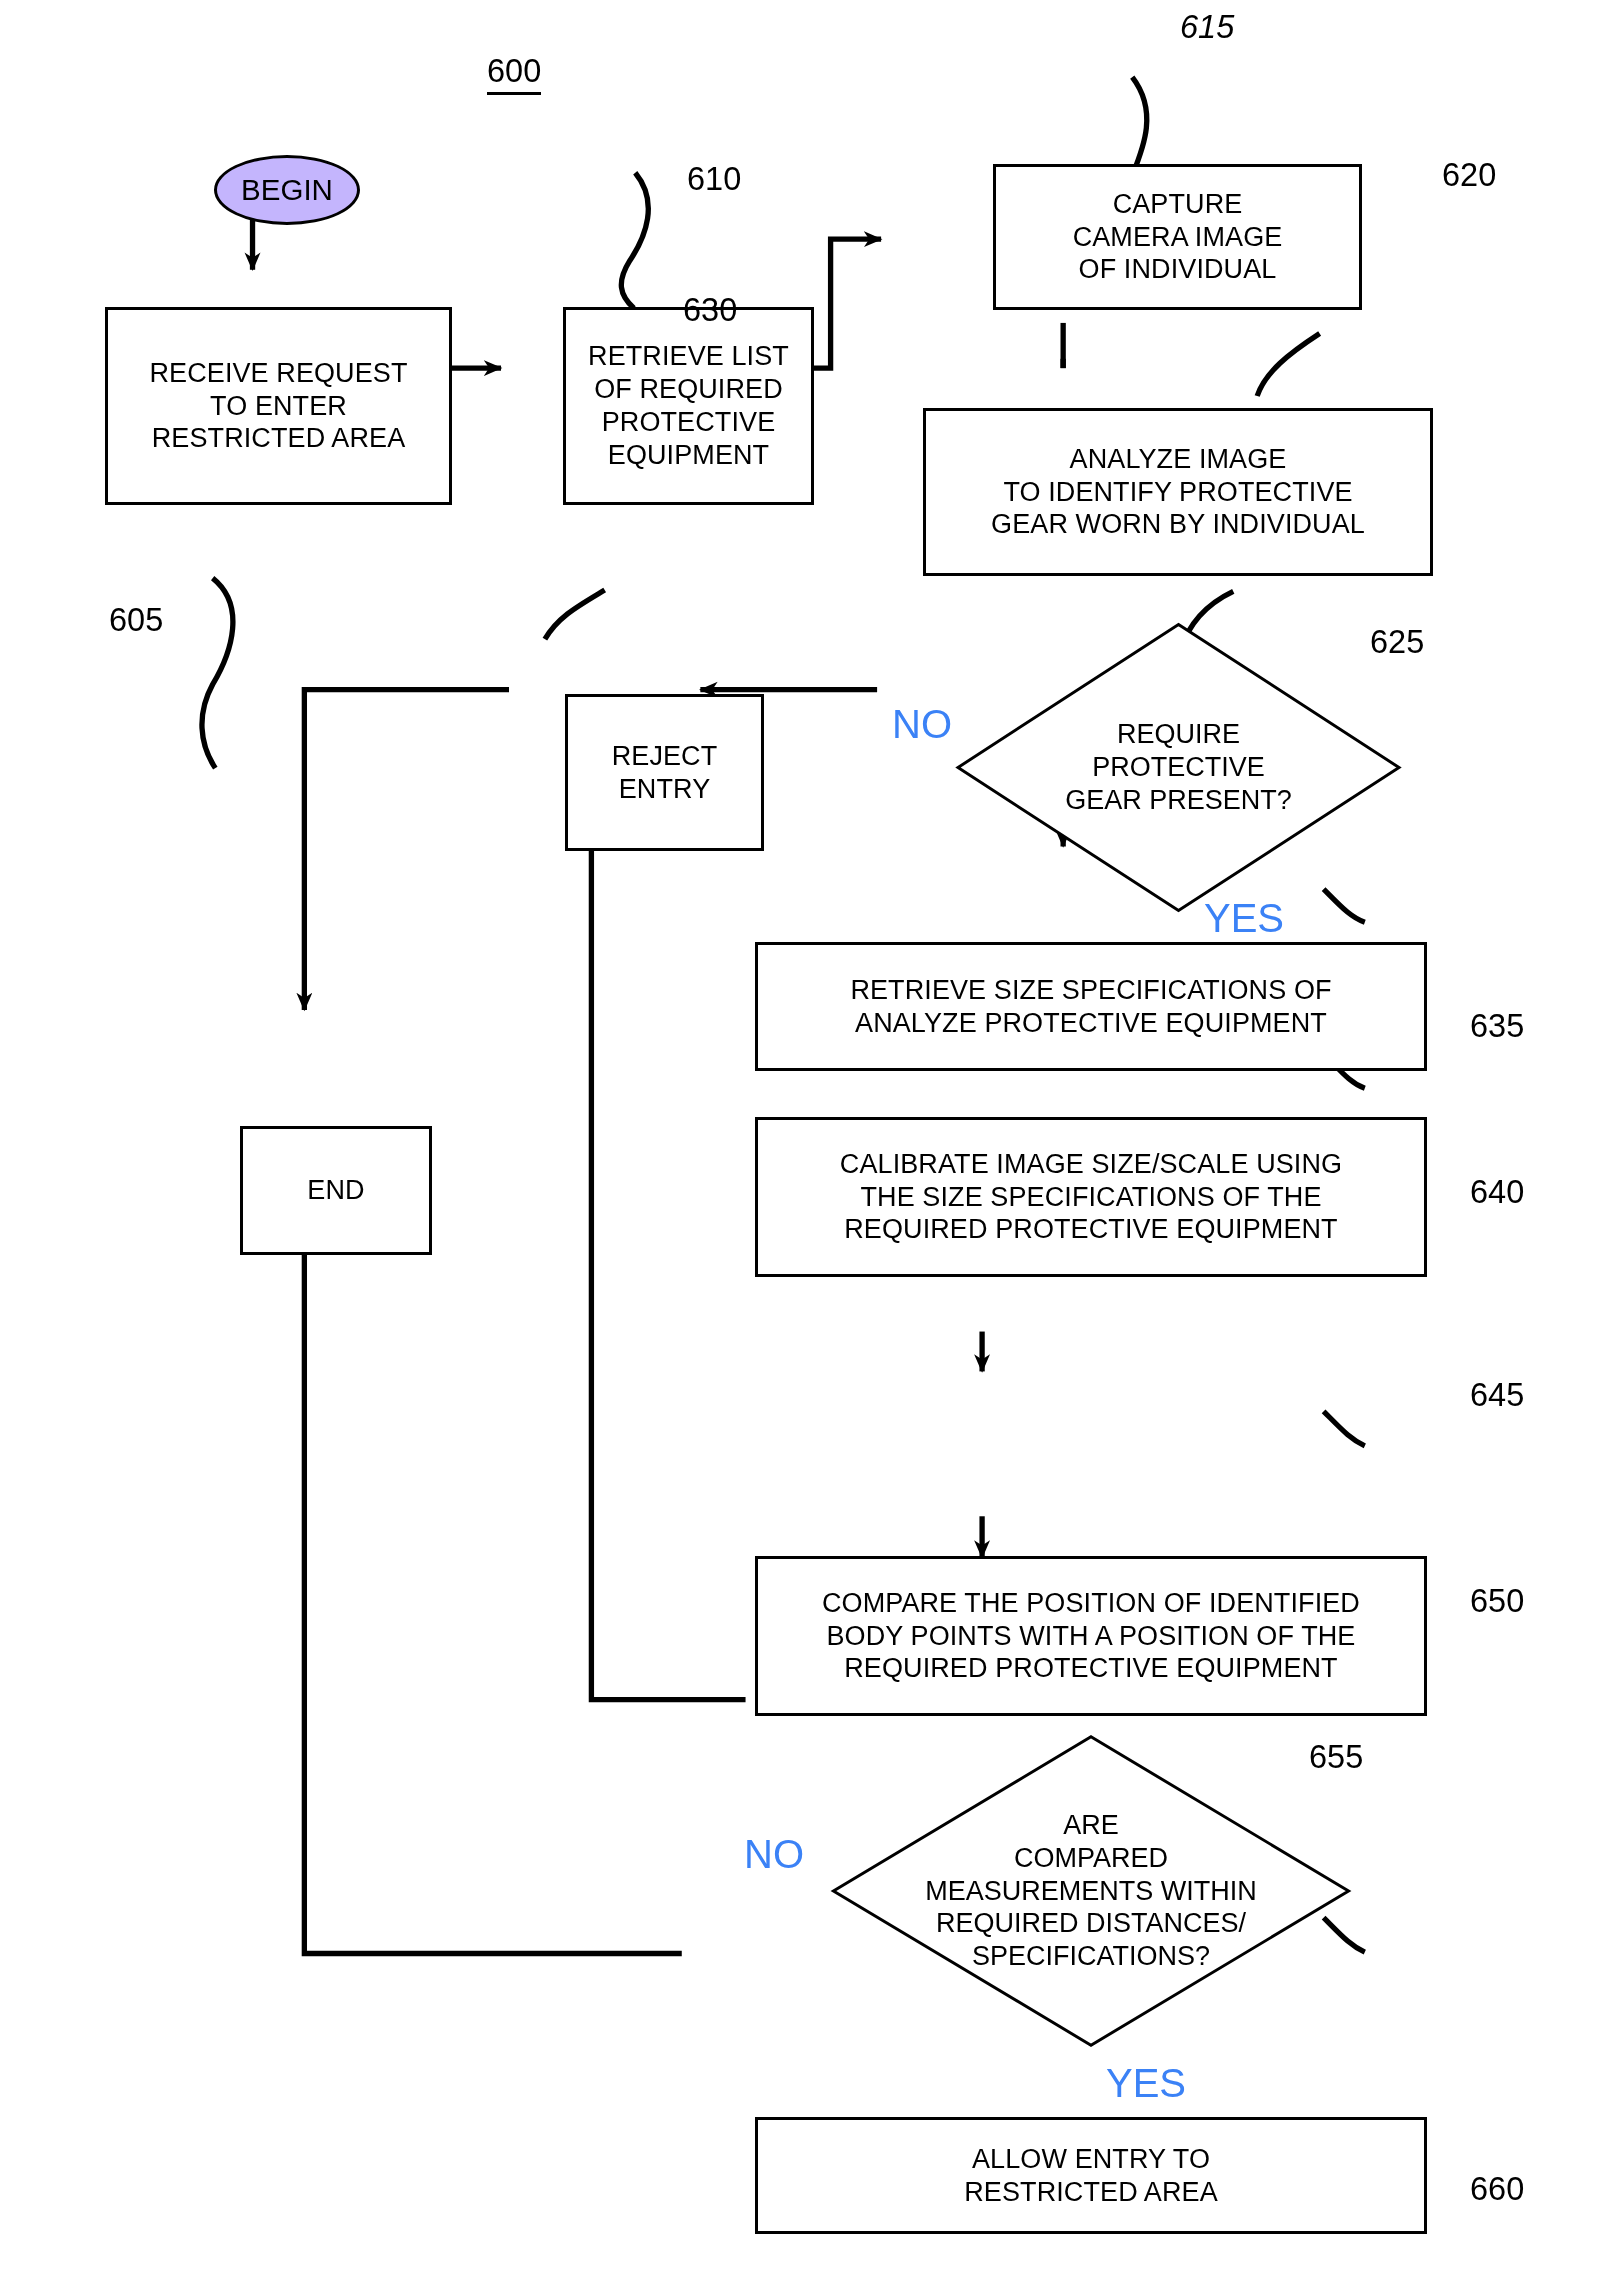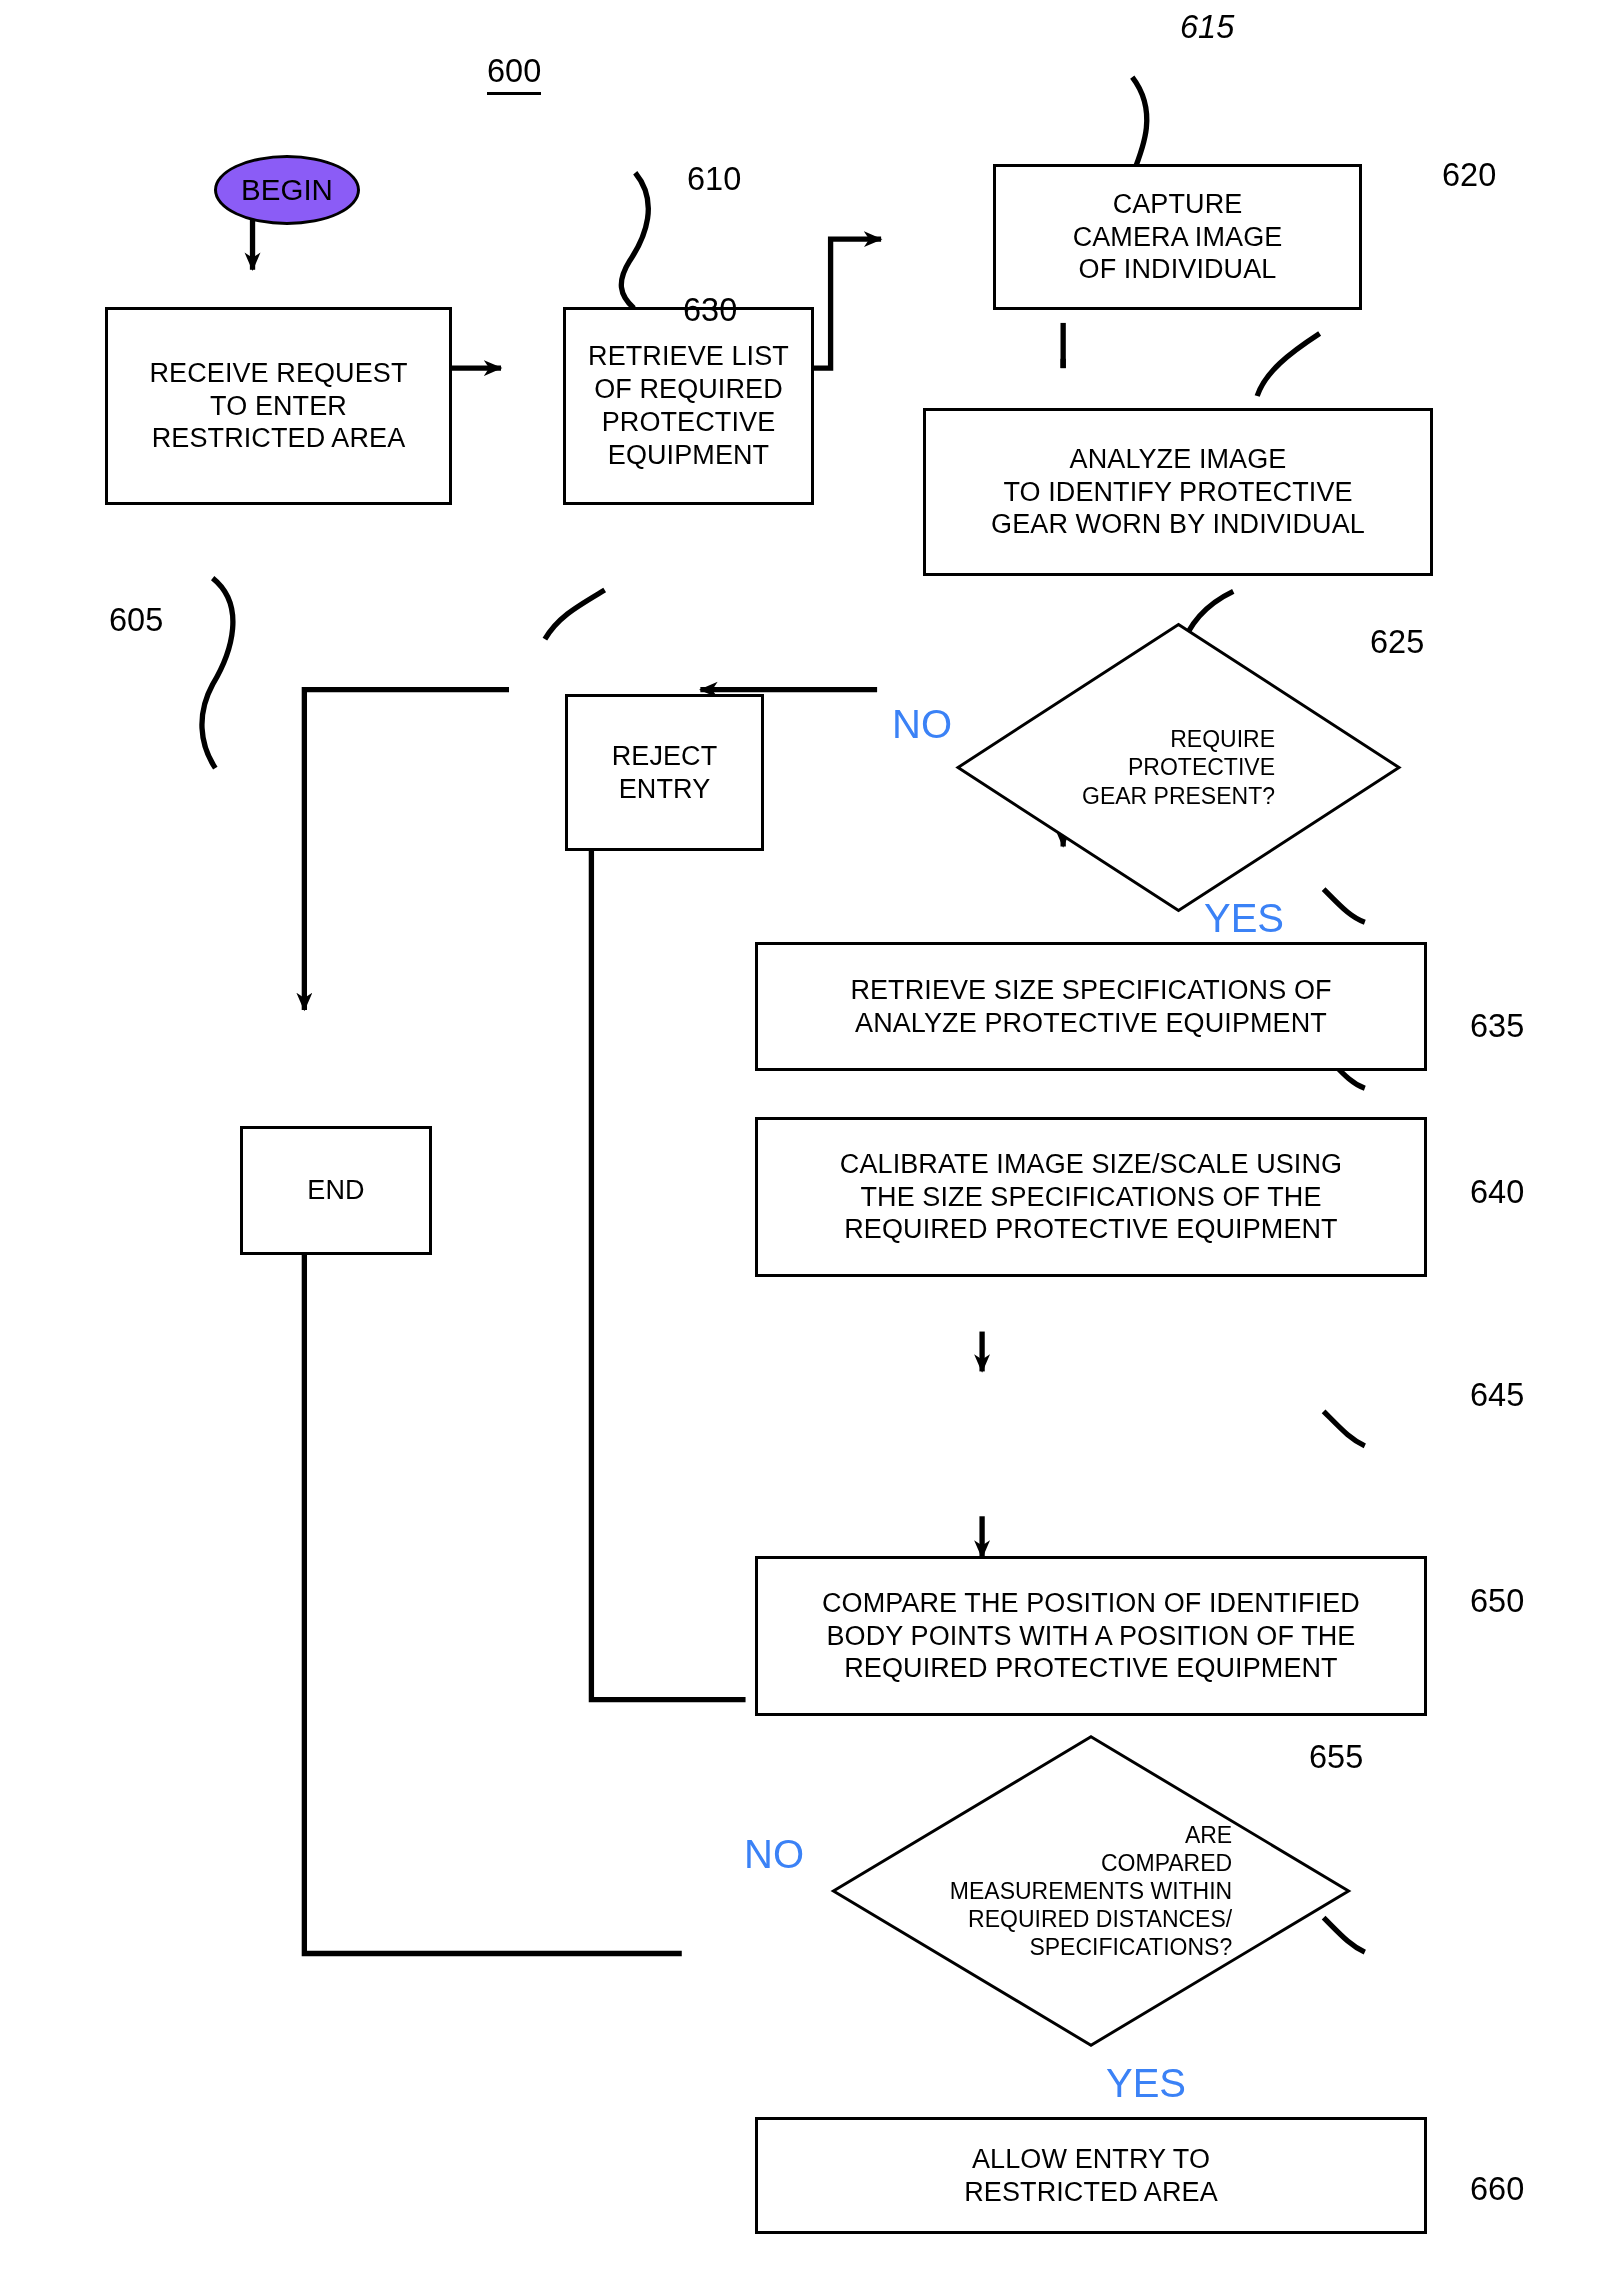--- a/index.html
+++ b/index.html
@@ -37,21 +37,21 @@
     line-height: 1.22;
     letter-spacing: 0.1px;
     white-space: pre-line;
     z-index: 2;
   }
   .terminal-oval {
     position: absolute;
     box-sizing: border-box;
     border: 3px solid #000000;
     border-radius: 50%;
-    background: #8b5cf6;
+    background: #c4b5fd;
     display: flex;
     align-items: center;
     justify-content: center;
     text-align: center;
     color: #000000;
     font-size: 29.5px;
     z-index: 2;
   }
   .decision {
     position: absolute;
@@ -59,22 +59,22 @@
   }
   .decision .dtext {
     position: absolute;
     left: 0;
     top: 0;
     width: 100%;
     height: 100%;
     display: flex;
     align-items: center;
     justify-content: center;
-    text-align: right;
-    font-size: 23px;
+    text-align: center;
+    font-size: 27px;
     line-height: 1.22;
     color: #000000;
     white-space: pre-line;
   }
   .ref {
     position: absolute;
     font-size: 32.5px;
     color: #000000;
     z-index: 3;
     white-space: nowrap;

